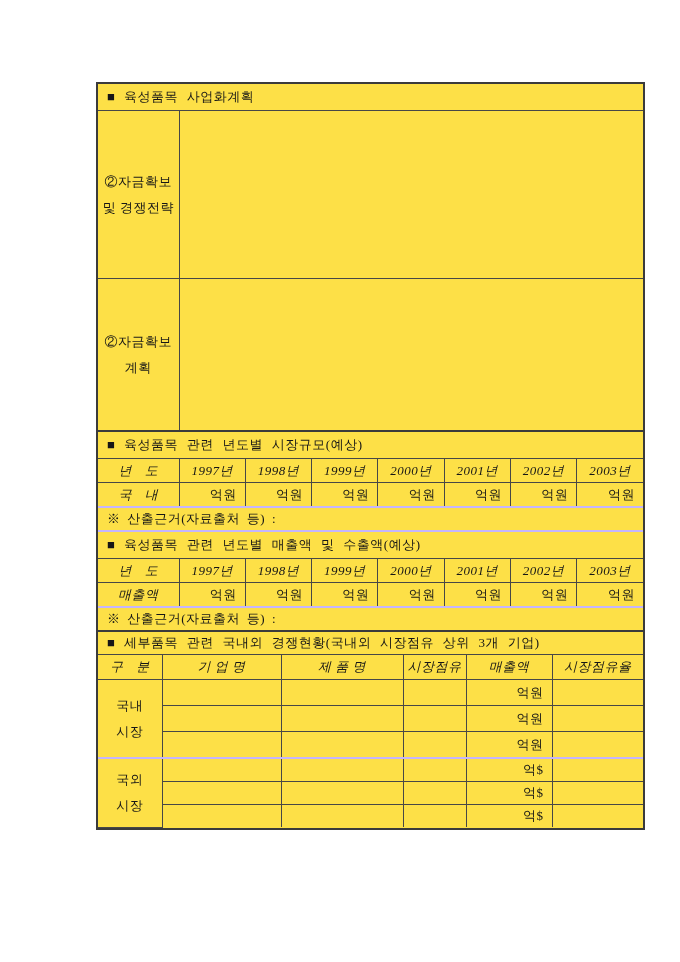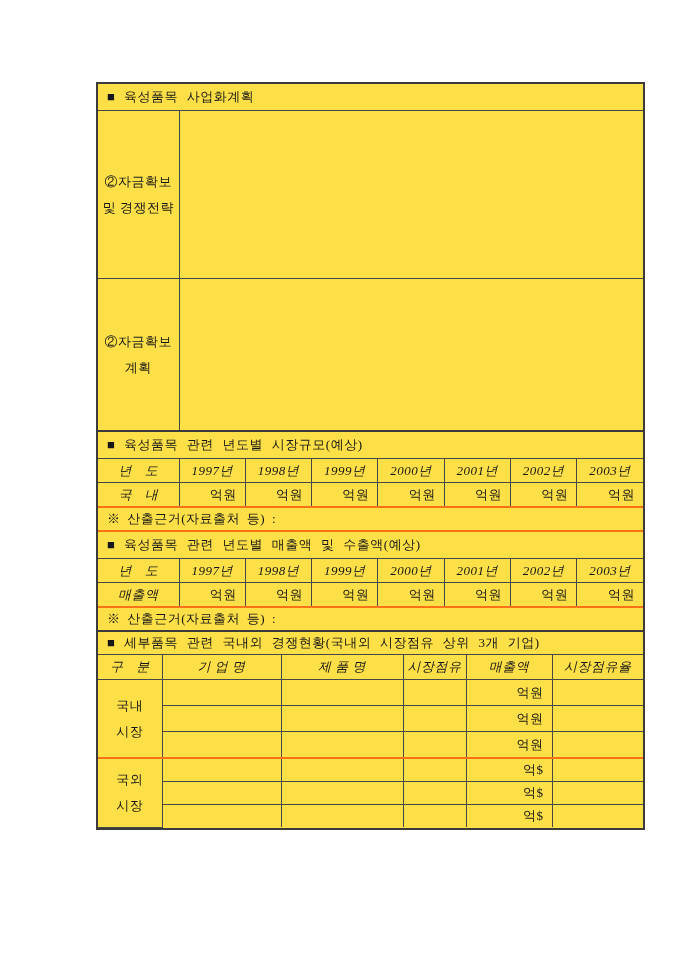--- a/index.html
+++ b/index.html
@@ -18,21 +18,21 @@
     font-size:13px;letter-spacing:0.5px;
     vertical-align:middle;padding:0 4px;
     overflow:hidden;white-space:nowrap;
   }
   
   .tbl td:first-child{border-left:none;}
   .tbl td:last-child{border-right:none;}
   .tbl tr:first-child td{border-top:none;}
   .tbl-last tr:last-child td{border-bottom:none;}
   
-  .bt2 td{border-top:2px solid #f97316;}
+  .bt2 td{border-top:2px solid #c4b5fd;}
   .bb2 td{border-bottom:2px solid #3b3b3b;}
   .section-title{text-align:left;padding-left:9px !important;word-spacing:5px;}
   .center{text-align:center;font-style:italic;}
   .unit{text-align:right;padding-right:8px !important;}
   .wide-gap{word-spacing:9px;}
   .label-cell{text-align:center;line-height:1.95;}
   .note{text-align:left;padding-left:9px !important;word-spacing:3px;}
   
   .h-title td{height:26px;}
   .h-plan1 td{height:167px;}

